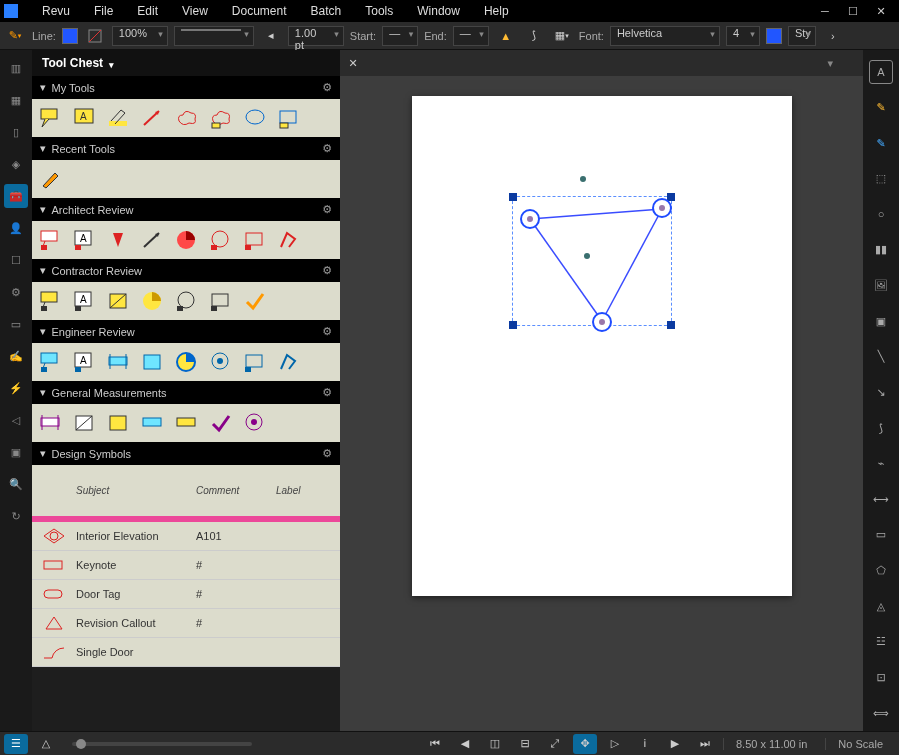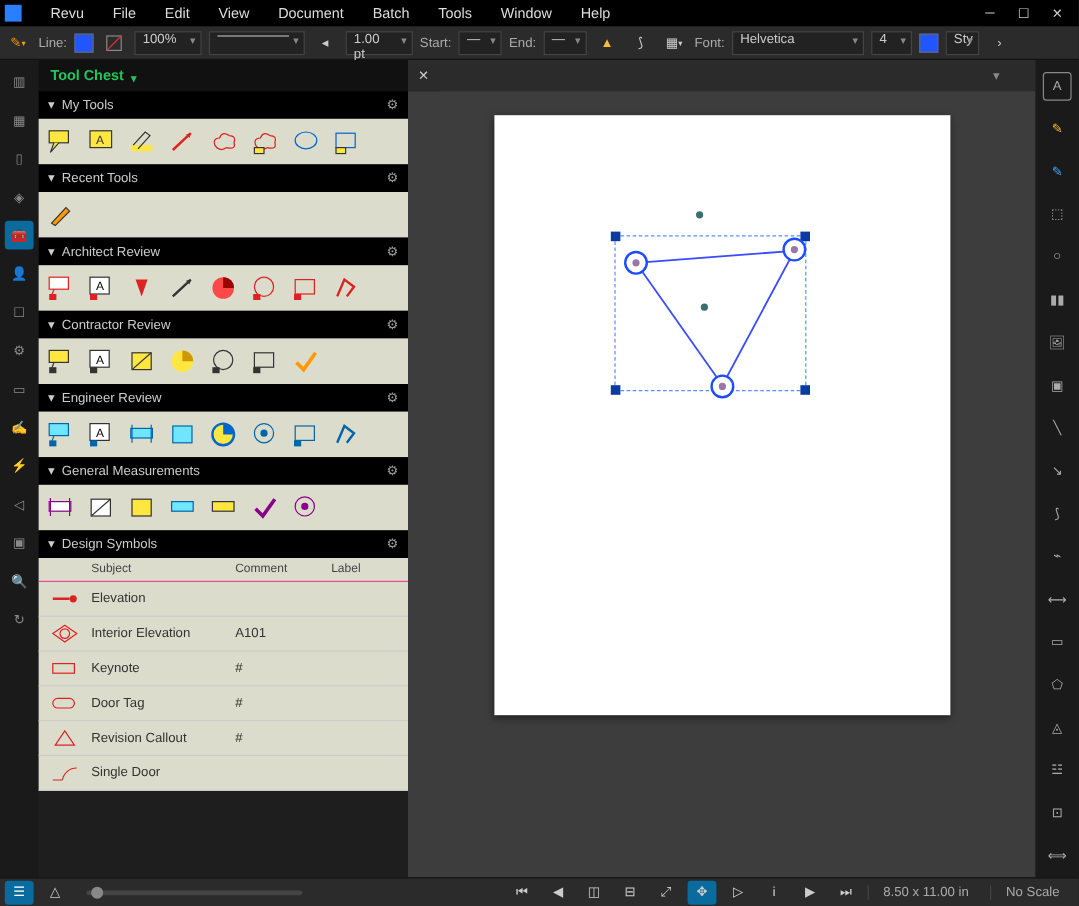--- a/index.html
+++ b/index.html
@@ -20,31 +20,31 @@
 .dropdown::after { content: '▾'; position: absolute; right: 4px; top: 2px; font-size: 9px; color: #888; }
 
 .main { display: flex; height: calc(100% - 50px - 24px); }
 
 .rail { width: 32px; background: #1a1a1a; display: flex; flex-direction: column; align-items: center; gap: 8px; padding: 6px 0; }
 .rail-btn { width: 24px; height: 24px; display: flex; align-items: center; justify-content: center; color: #888; border-radius: 3px; }
 .rail-btn.active { background: #0a6b9e; color: #fff; }
 .rail-right .rail-btn { color: #aaa; }
 
 .panel { width: 308px; background: #1e1e1e; display: flex; flex-direction: column; overflow-y: auto; }
-.panel-header { background: #111; padding: 6px 10px; font-size: 12px; font-weight: 600; color: #22c55e; display: flex; align-items: flex-end; }
+.panel-header { background: #111; padding: 6px 10px; font-size: 12px; font-weight: 600; color: #ffffff; display: flex; align-items: flex-end; }
 .panel-header .chev { margin-left: 6px; font-size: 9px; }
 .panel-wrap { position: relative; }
 
 .section-hdr { background: #000; padding: 5px 8px; display: flex; align-items: center; color: #ccc; font-size: 11px; }
 .section-hdr .gear { margin-left: auto; color: #999; }
 .tool-strip { background: #dcdccc; padding: 6px; display: flex; gap: 8px; flex-wrap: wrap; }
 .tool-item { width: 26px; height: 26px; display: flex; align-items: center; justify-content: center; position: relative; }
 
 .symbols-table { background: #dcdccc; font-size: 11px; color: #333; }
-.sym-head { display: flex; padding: 4px 8px; font-size: 10px; color: #444; border-bottom: 1px solid #ec4899; }
+.sym-head { display: flex; padding: 20px 8px; font-size: 10px; color: #444; border-bottom: 6px solid #ec4899; font-style: italic; }
 .sym-row { display: flex; align-items: center; padding: 5px 8px; border-bottom: 1px solid #ccc; }
 .sym-icon { width: 28px; height: 18px; margin-right: 8px; display: flex; align-items: center; justify-content: center; }
 .sym-col1 { width: 120px; }
 .sym-col2 { width: 80px; }
 
 .doc-area { flex: 1; background: #3d3d3d; display: flex; flex-direction: column; }
 .tab-bar { height: 26px; background: #2b2b2b; display: flex; align-items: center; justify-content: flex-end; padding-right: 30px;}
 .doc-canvas { flex: 1; display: flex; align-items: flex-start; justify-content: center; padding: 20px 0; overflow: auto; }
 .page { width: 380px; height: 500px; background: #fff; position: relative; box-shadow: 0 2px 6px rgba(0,0,0,0.5); }
 .selection { position: absolute; border: 1px dashed #5a8eff; }
@@ -424,30 +424,20 @@
         <span>Design Symbols</span>
         <span class="gear">⚙</span>
       </div>
     <div class="symbols-table">
       <div class="sym-head">
         <div style="width:36px"></div>
         <div class="sym-col1">Subject</div>
         <div class="sym-col2">Comment</div>
         <div>Label</div>
       </div>
-      <div class="sym-row">
-          <div class="sym-icon">
-            <svg width="24" height="14">
-              <line x1="2" y1="7" x2="16" y2="7" stroke="#d22" stroke-width="2"></line>
-              <circle cx="19" cy="7" r="3" fill="#d22"></circle>
-            </svg>
-          </div>
-          <div class="sym-col1">Elevation</div>
-          <div class="sym-col2"></div>
-        </div>
       <div class="sym-row">
           <div class="sym-icon">
             <svg width="24" height="18">
               <path d="M12,2 L22,9 L12,16 L2,9 Z" fill="none" stroke="#d22"></path>
               <circle cx="12" cy="9" r="4" fill="none" stroke="#d22"></circle>
             </svg>
           </div>
           <div class="sym-col1">Interior Elevation</div>
           <div class="sym-col2">A101</div>
         </div>

